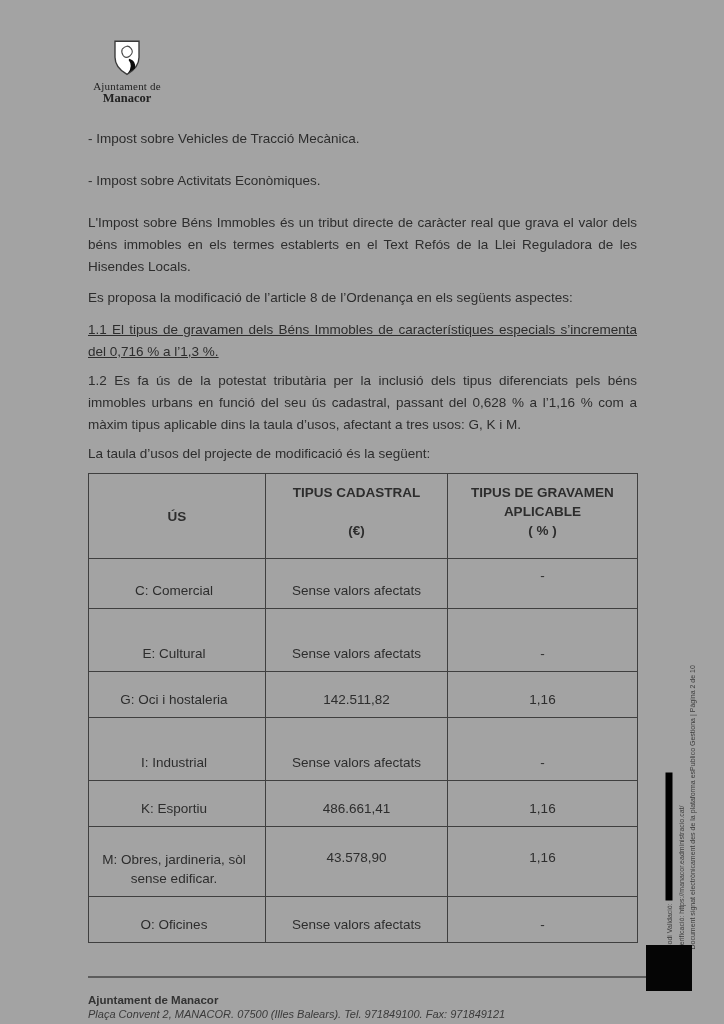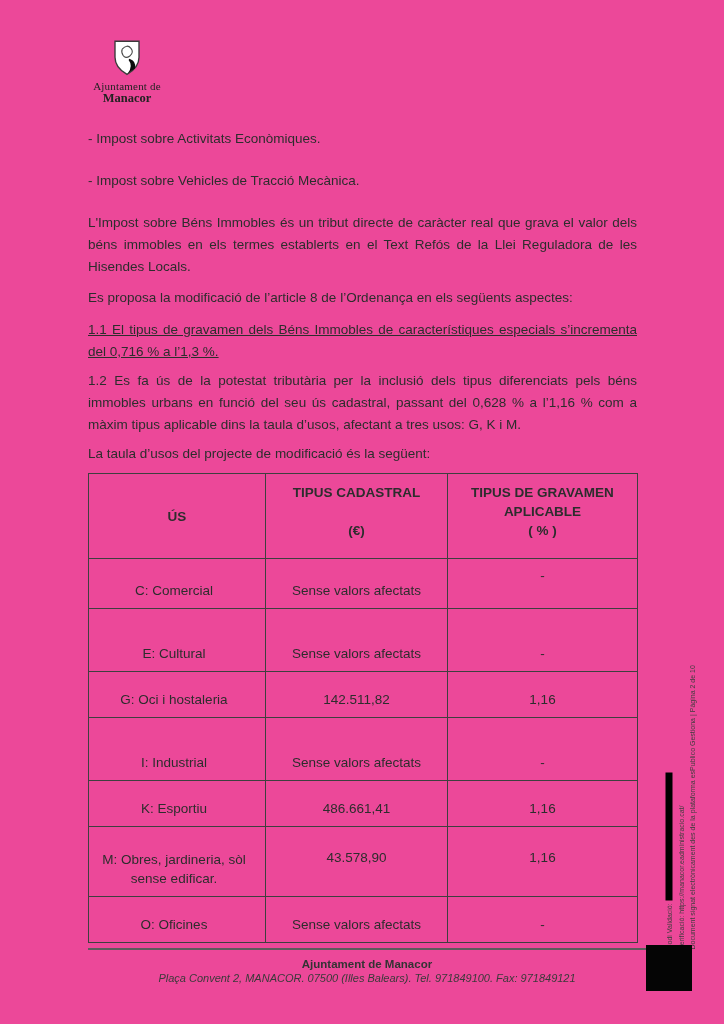--- a/index.html
+++ b/index.html
@@ -1,21 +1,21 @@
 <!DOCTYPE html>
 <html><head>
 <meta charset="utf-8">
 <style>
   * { margin: 0; padding: 0; box-sizing: border-box; }
   html, body { background: #ffffff; }
   .page {
     position: relative;
     width: 724px;
     height: 1024px;
-    background: #ec4899;
+    background: #a3a3a3;
     overflow: hidden;
     font-family: "Liberation Sans", "DejaVu Sans", sans-serif;
     color: #2b2b2b;
   }
 
   
   .logo-block {
     position: absolute;
     left: 84px;
     top: 38px;
@@ -83,25 +83,25 @@
   .uses-table tbody tr.h46 { height: 46px; }
   .uses-table tbody tr.h70 { height: 70px; }
   .uses-table tbody tr:nth-child(1) td:nth-child(3) { vertical-align: top; padding-top: 7px; }
   .uses-table tbody tr:nth-child(6) td:nth-child(2),
   .uses-table tbody tr:nth-child(6) td:nth-child(3) { vertical-align: middle; }
 
   
   .footer {
     position: absolute;
     left: 88px;
-    top: 948px;
+    top: 976px;
     width: 558px;
     border-top: 2px solid #5c5c5c;
-    padding-top: 7px;
-    text-align: center;
+    padding-top: 15px;
+    text-align: left;
     color: #333;
   }
   .footer .org { font-weight: bold; font-size: 11.5px; line-height: 14px; }
   .footer .addr { font-size: 11px; line-height: 15px; color: #3a3a3a; font-style: italic; }
 
   
   .sidebar-rotated {
     position: absolute;
     left: 509px;
     top: 759px;
@@ -141,22 +141,22 @@
     <svg width="32" height="40" viewBox="0 0 40 48">
       <path d="M5 3 H35 V23 Q35 36 20 44.5 Q5 36 5 23 Z" fill="#ffffff" stroke="#3a3a3a" stroke-width="1.7"></path>
       <path d="M14 13 q6 -7 11 -1 q4 5 -1.5 9.5 q-5.5 4 -8.5 -1 q-2.5 -4.5 -1 -7.5" fill="none" stroke="#4a4a4a" stroke-width="1.4"></path>
       <path d="M23 25 q9 3 7 12 l-9 6 q7 -9 1 -16.5 z" fill="#0c0c0c"></path>
     </svg>
     <div class="org-line1">Ajuntament de</div>
     <div class="org-line2">Manacor</div>
   </div>
 
   <div class="doc-body">
+    <p class="li">- Impost sobre Vehicles de Tracció Mecànica.</p>
     <p class="li">- Impost sobre Activitats Econòmiques.</p>
-    <p class="li">- Impost sobre Vehicles de Tracció Mecànica.</p>
     <p class="p1">L'Impost sobre Béns Immobles és un tribut directe de caràcter real que grava el valor dels béns immobles en els termes establerts en el Text Refós de la Llei Reguladora de les Hisendes Locals.</p>
     <p class="p2">Es proposa la modificació de l’article 8 de l’Ordenança en els següents aspectes:</p>
     <p class="p3">1.1 El tipus de gravamen dels Béns Immobles de característiques especials s’incrementa del 0,716 % a l’1,3 %.</p>
     <p class="p4">1.2 Es fa ús de la potestat tributària per la inclusió dels tipus diferenciats pels béns immobles urbans en funció del seu ús cadastral, passant del 0,628 % a l’1,16 % com a màxim tipus aplicable dins la taula d’usos, afectant a tres usos:  G, K i M.</p>
     <p class="p5">La taula d’usos del projecte de modificació és la següent:</p>
 
     <table class="uses-table">
       <colgroup>
           <col class="c1">
           <col class="c2">

